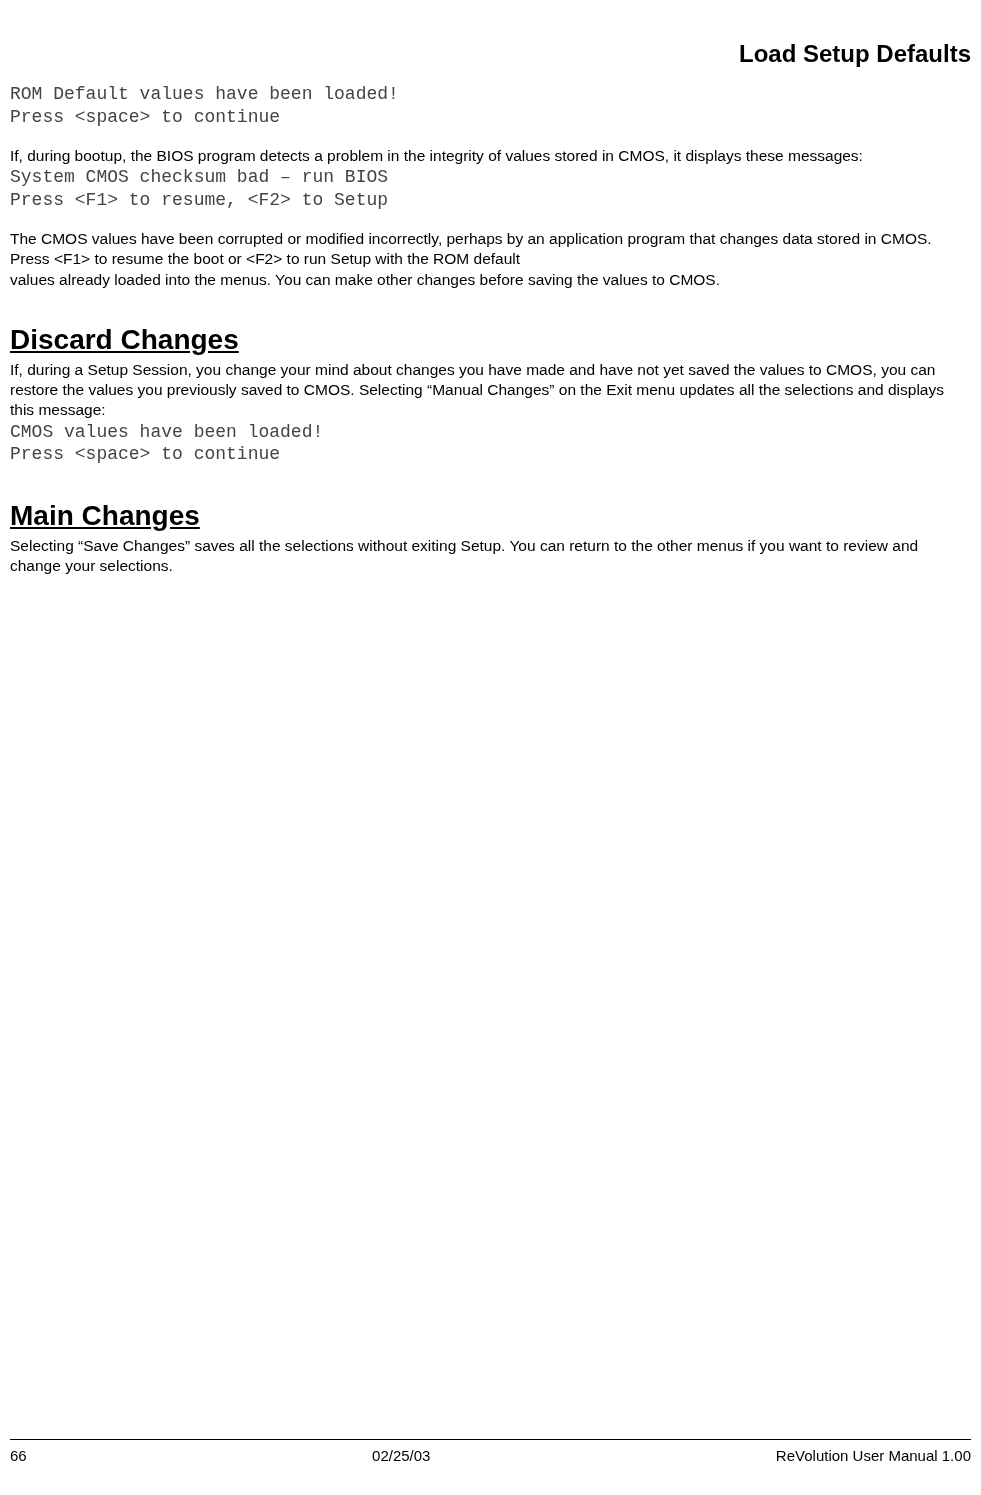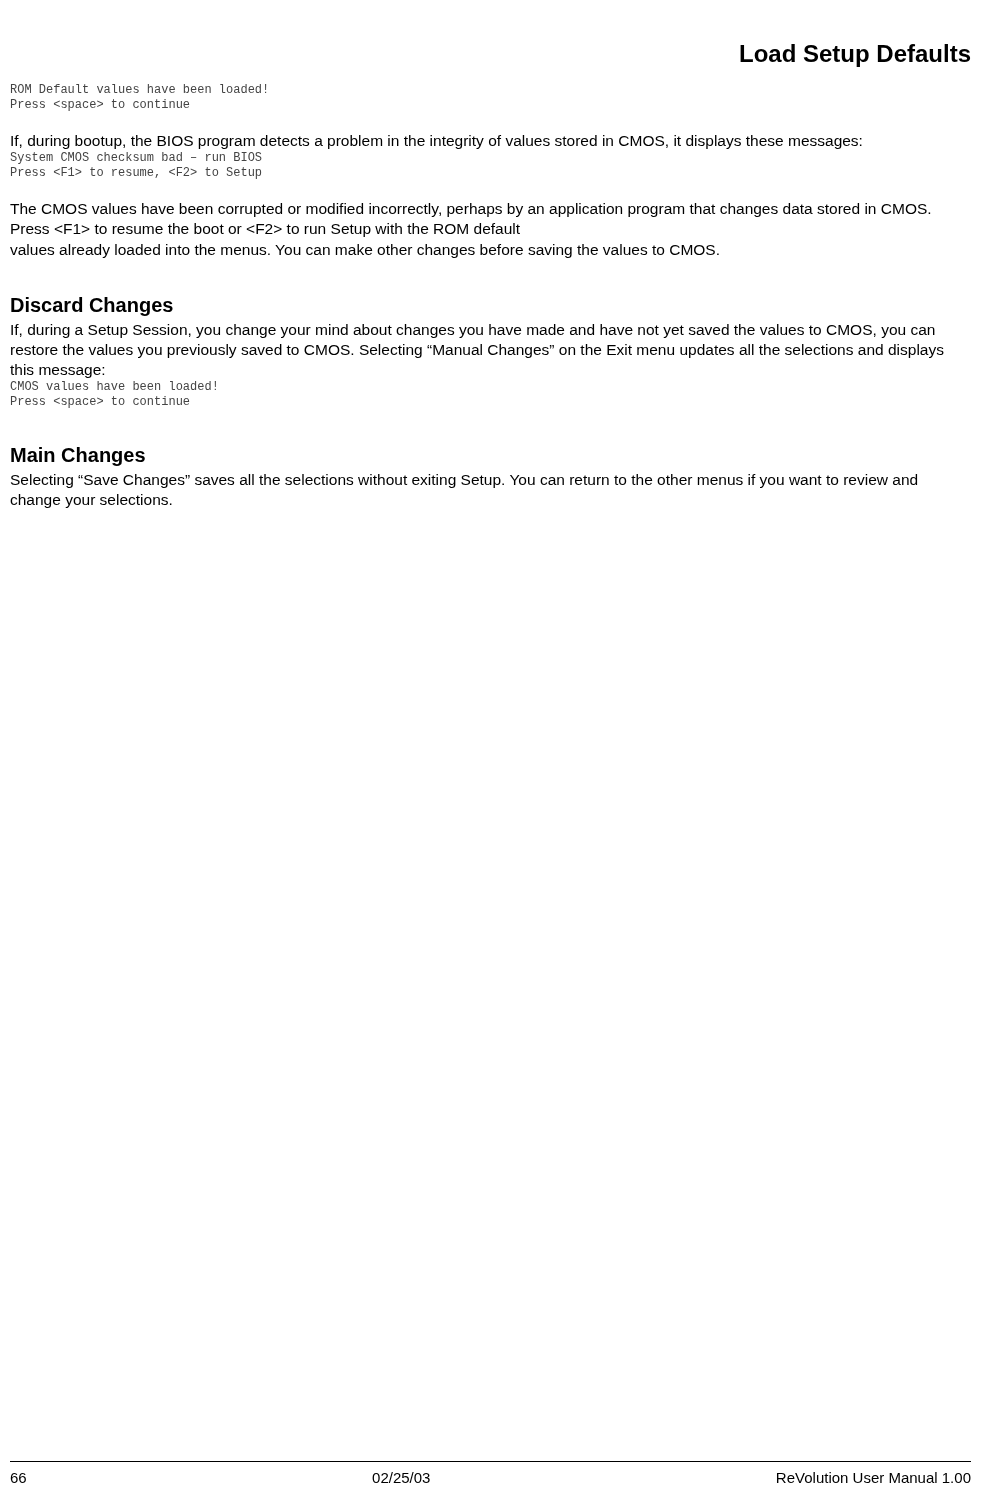--- a/index.html
+++ b/index.html
@@ -21,47 +21,48 @@
     .content {
       width: 100%;
     }
     h1 {
       font-size: 24px;
       font-weight: bold;
       margin-bottom: 14px;
       text-align: right;
     }
     h2 {
-      font-size: 20px;
+      font-size: 28px;
       font-weight: bold;
       margin-top: 32px;
       margin-bottom: 2px;
+      text-decoration: underline;
     }
     p {
       margin: 0;
     }
     .mono {
       font-family: "Courier New", Courier, monospace;
-      font-size: 12px;
+      font-size: 18px;
       line-height: 1.25;
       color: #444;
       white-space: pre;
     }
     .para {
       margin-top: 0;
     }
     .gap {
       height: 18px;
     }
     .bold {
       font-weight: normal;
     }
     .footer {
       position: absolute;
-      bottom: 8px;
+      bottom: 30px;
       left: 10px;
       right: 10px;
       border-top: 1px solid #000;
       padding-top: 6px;
       display: flex;
       justify-content: space-between;
       font-size: 15px;
     }
   </style>
 </head>

